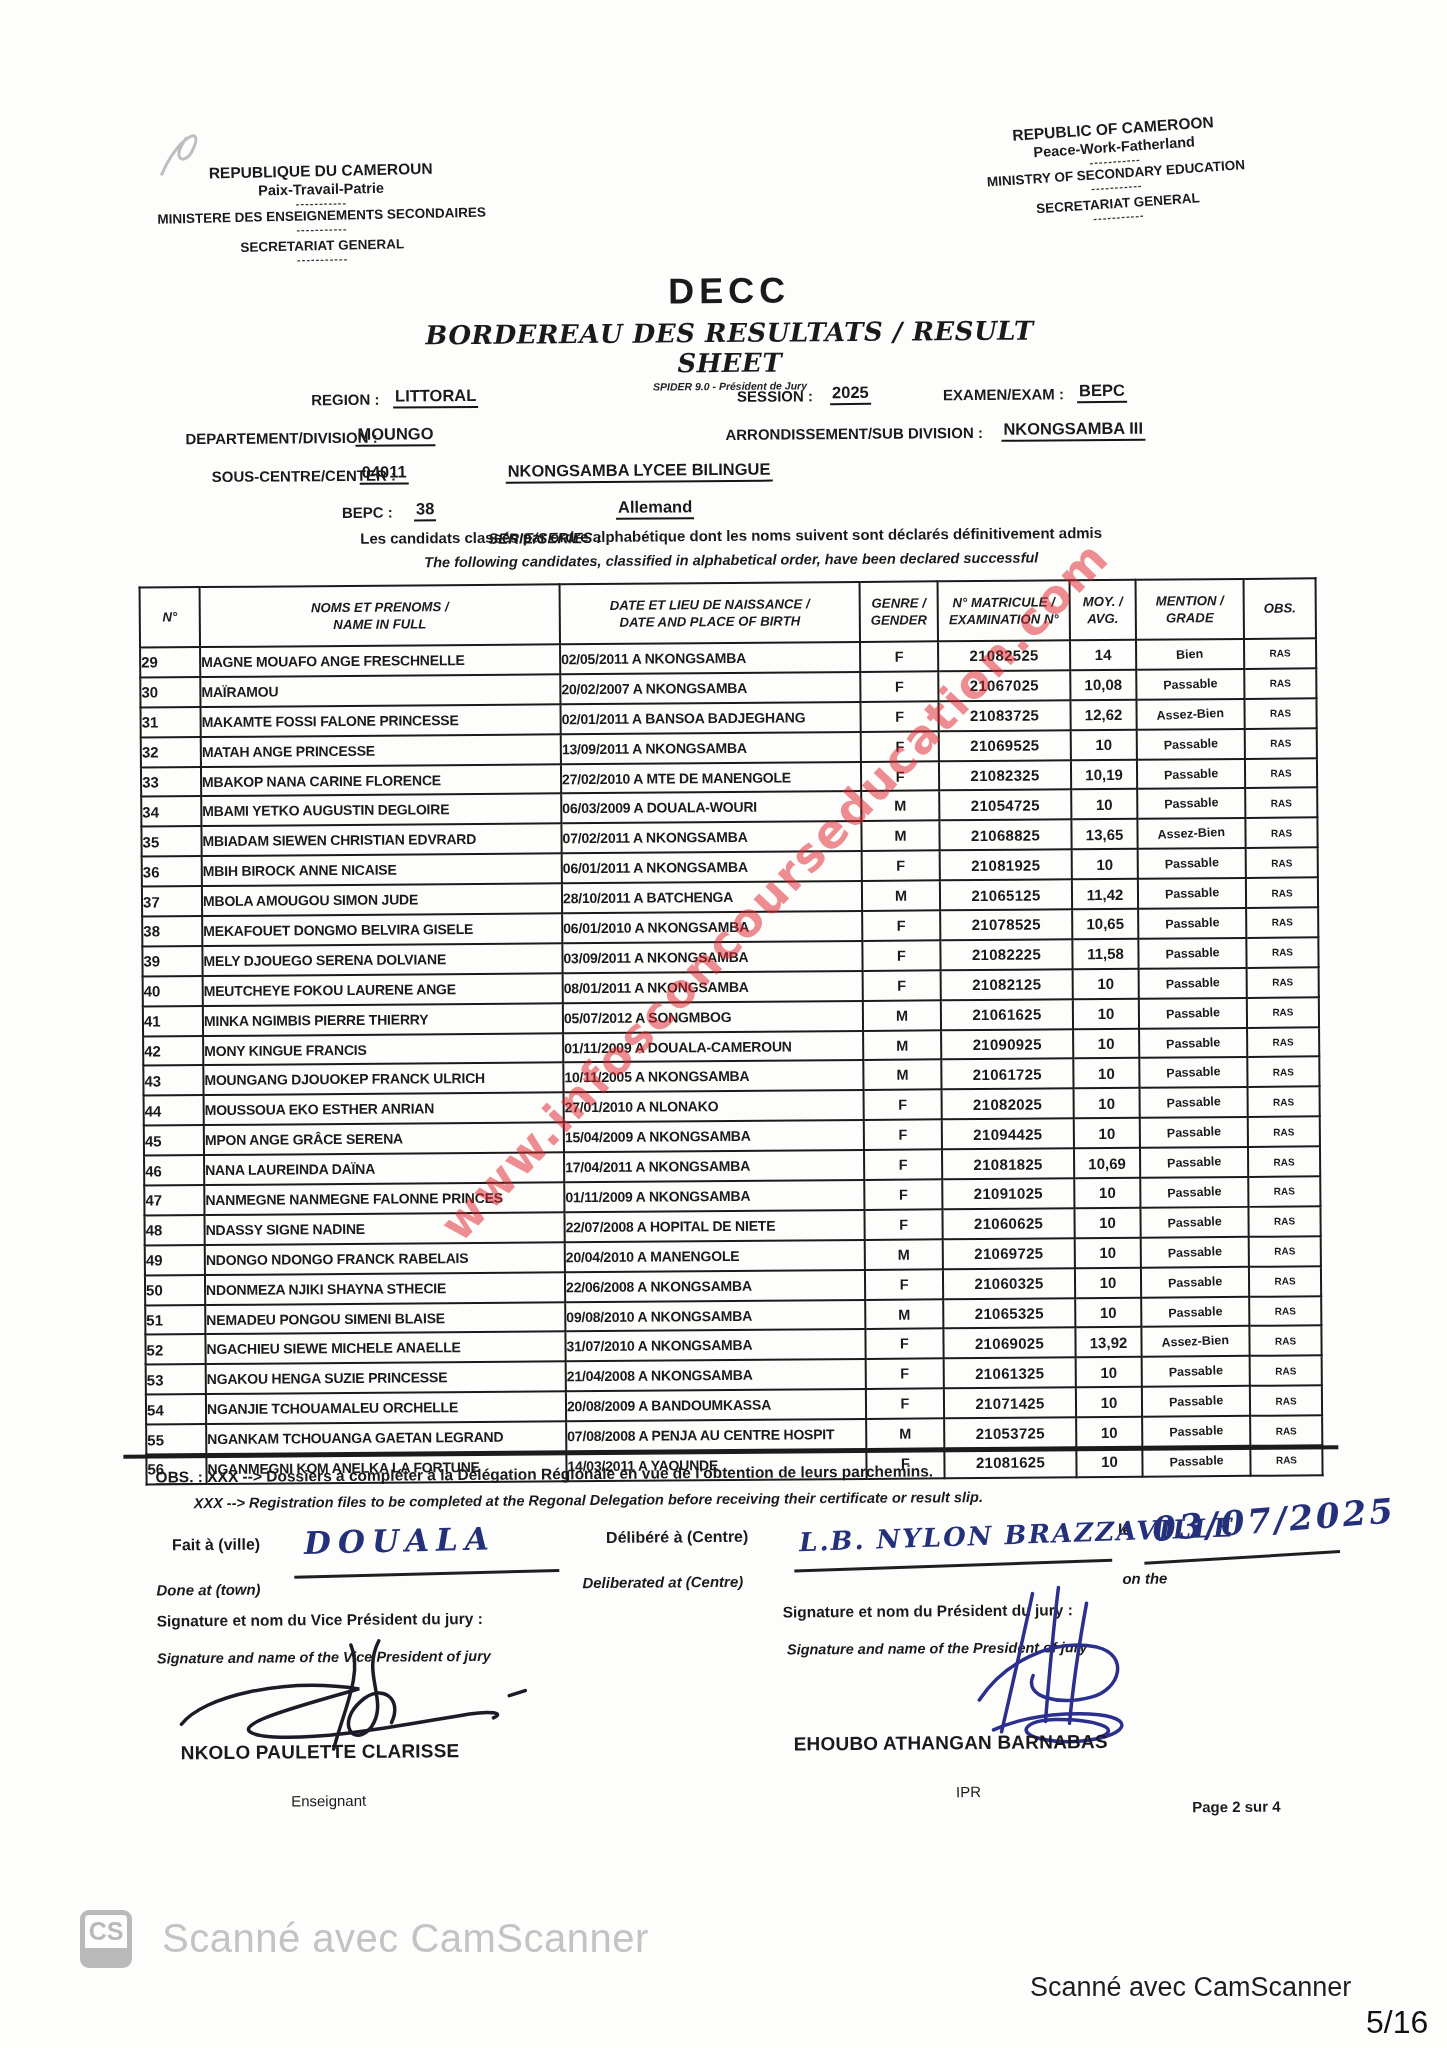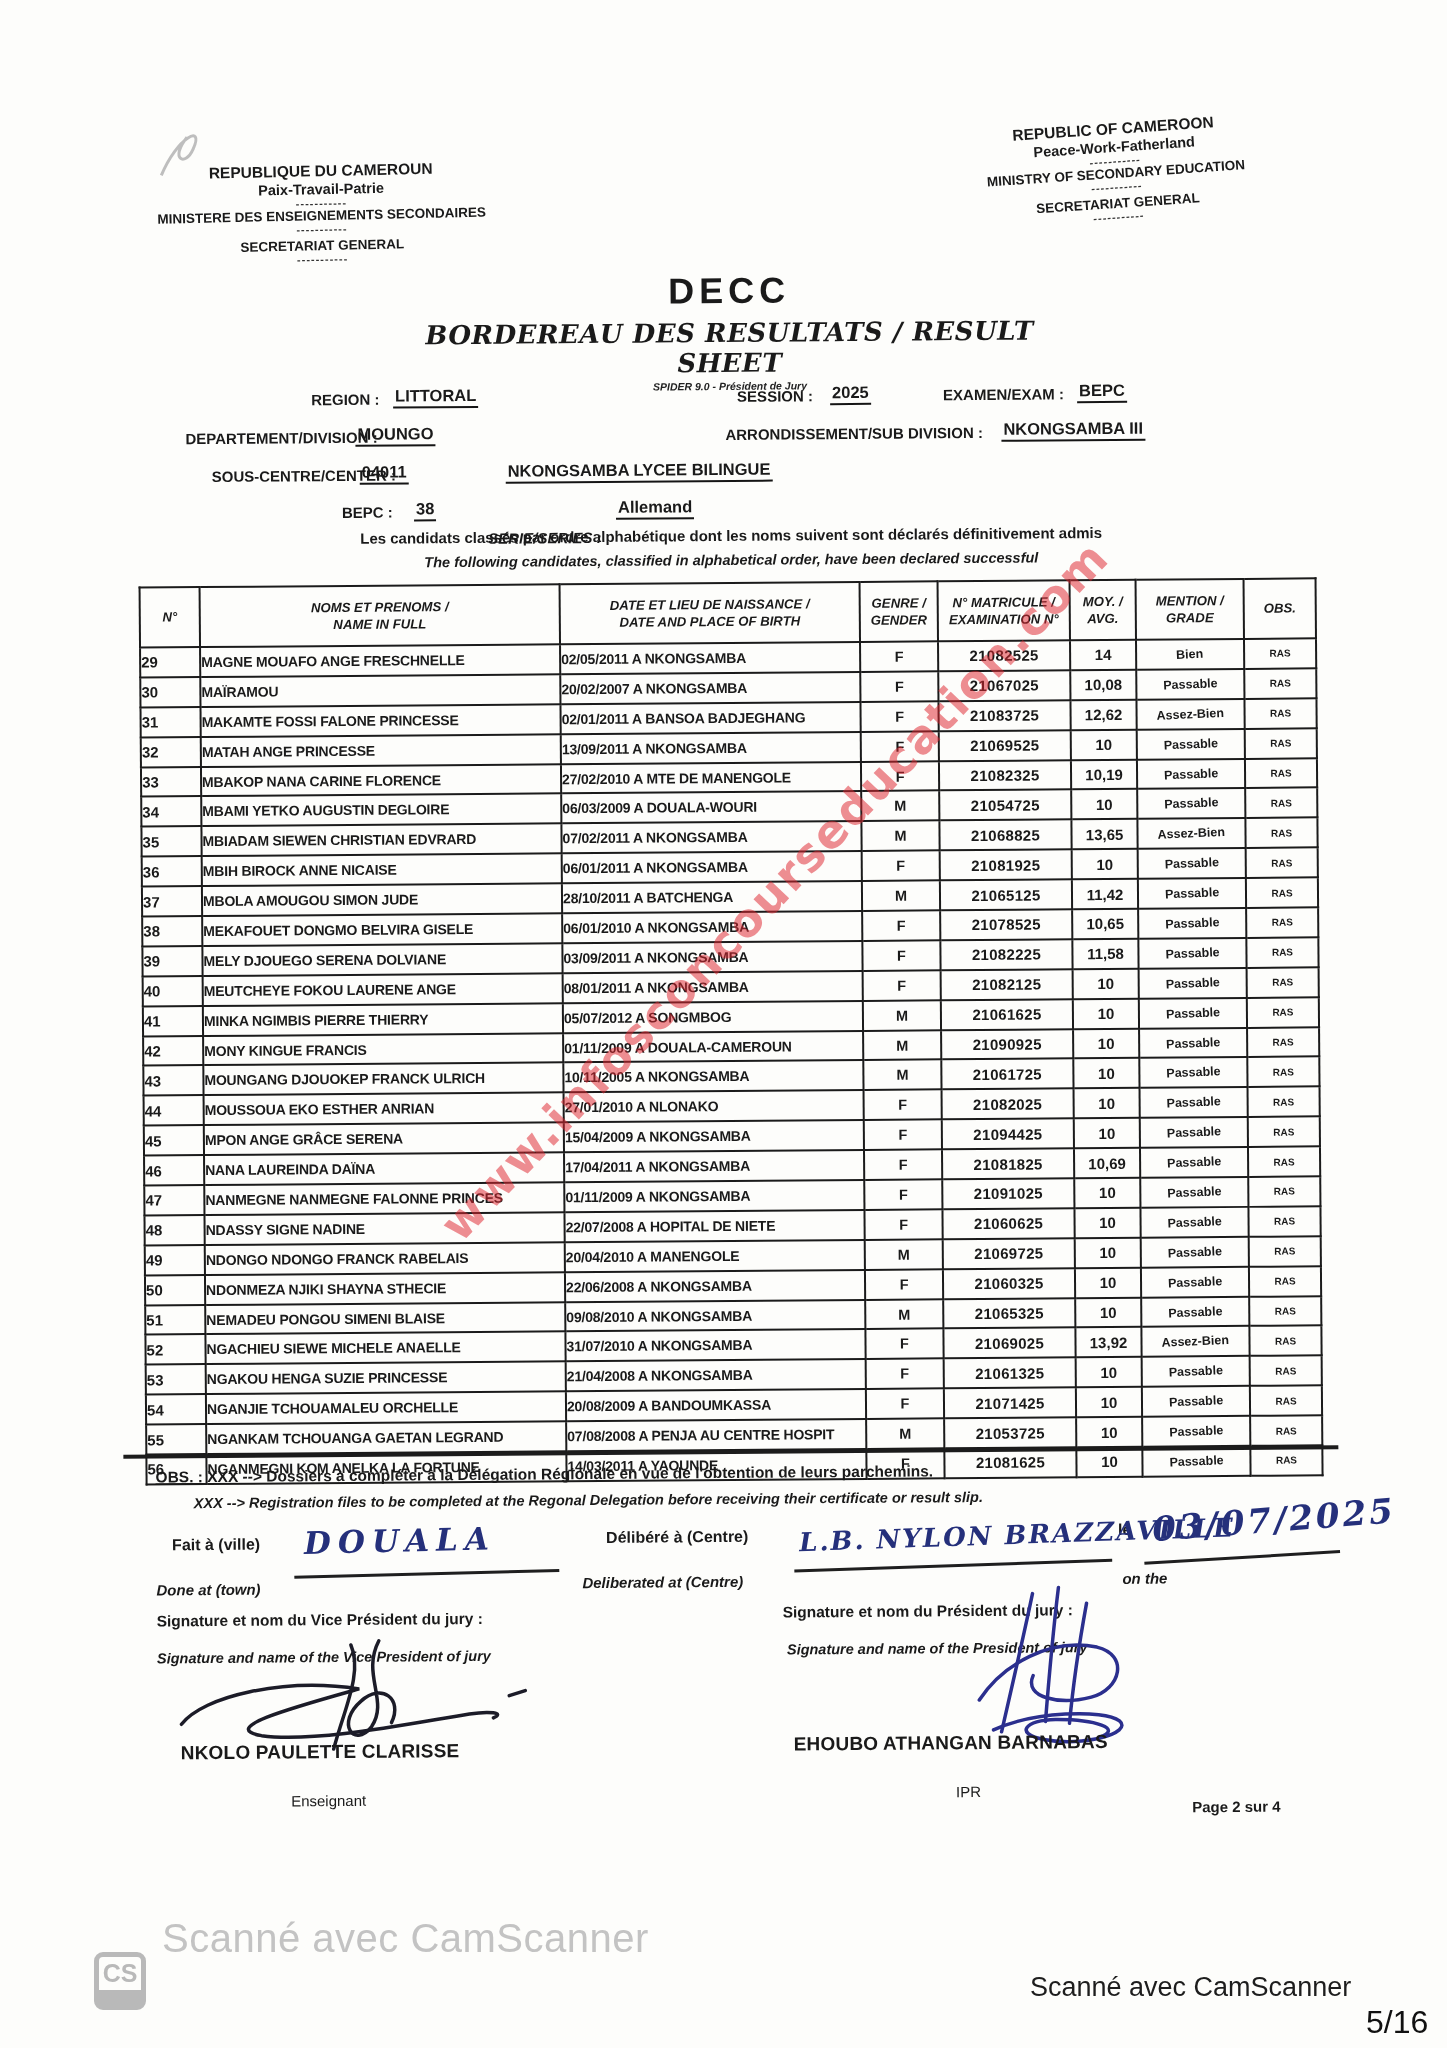--- a/index.html
+++ b/index.html
@@ -475,20 +475,20 @@
       <path d="M96,120 C120,84 168,58 214,68 C246,76 238,110 208,118 C176,126 140,118 150,96"></path>
       <path d="M110,150 C150,132 220,130 236,142 C250,154 200,168 160,160 C130,154 142,140 172,140 C212,140 240,150 216,158"></path>
     </g>
   </svg>
   <div class="abs sig-name" style="left:788px;top:1734px;">EHOUBO ATHANGAN BARNABAS</div>
   <div class="abs sig-title" style="left:950px;top:1785px;">IPR</div>
 
   <div class="abs page-note" style="left:1186px;top:1802px;">Page 2 sur 4</div>
  </div>
 
- <div class="cs-badge" style="left:94px;top:1910px;margin-top:42px;">
+ <div class="cs-badge" style="left:80px;top:1910px;">
    <div class="cs-txt">CS</div>
    <div class="cs-strip"></div>
  </div>
  <div class="abs cs-gray" style="left:162px;top:1916px;">Scanné avec CamScanner</div>
  <div class="abs cs-black" style="left:1030px;top:1972px;">Scanné avec CamScanner</div>
  <div class="abs page-num" style="left:1366px;top:2004px;">5/16</div>
 </div>
 
 </body></html>

